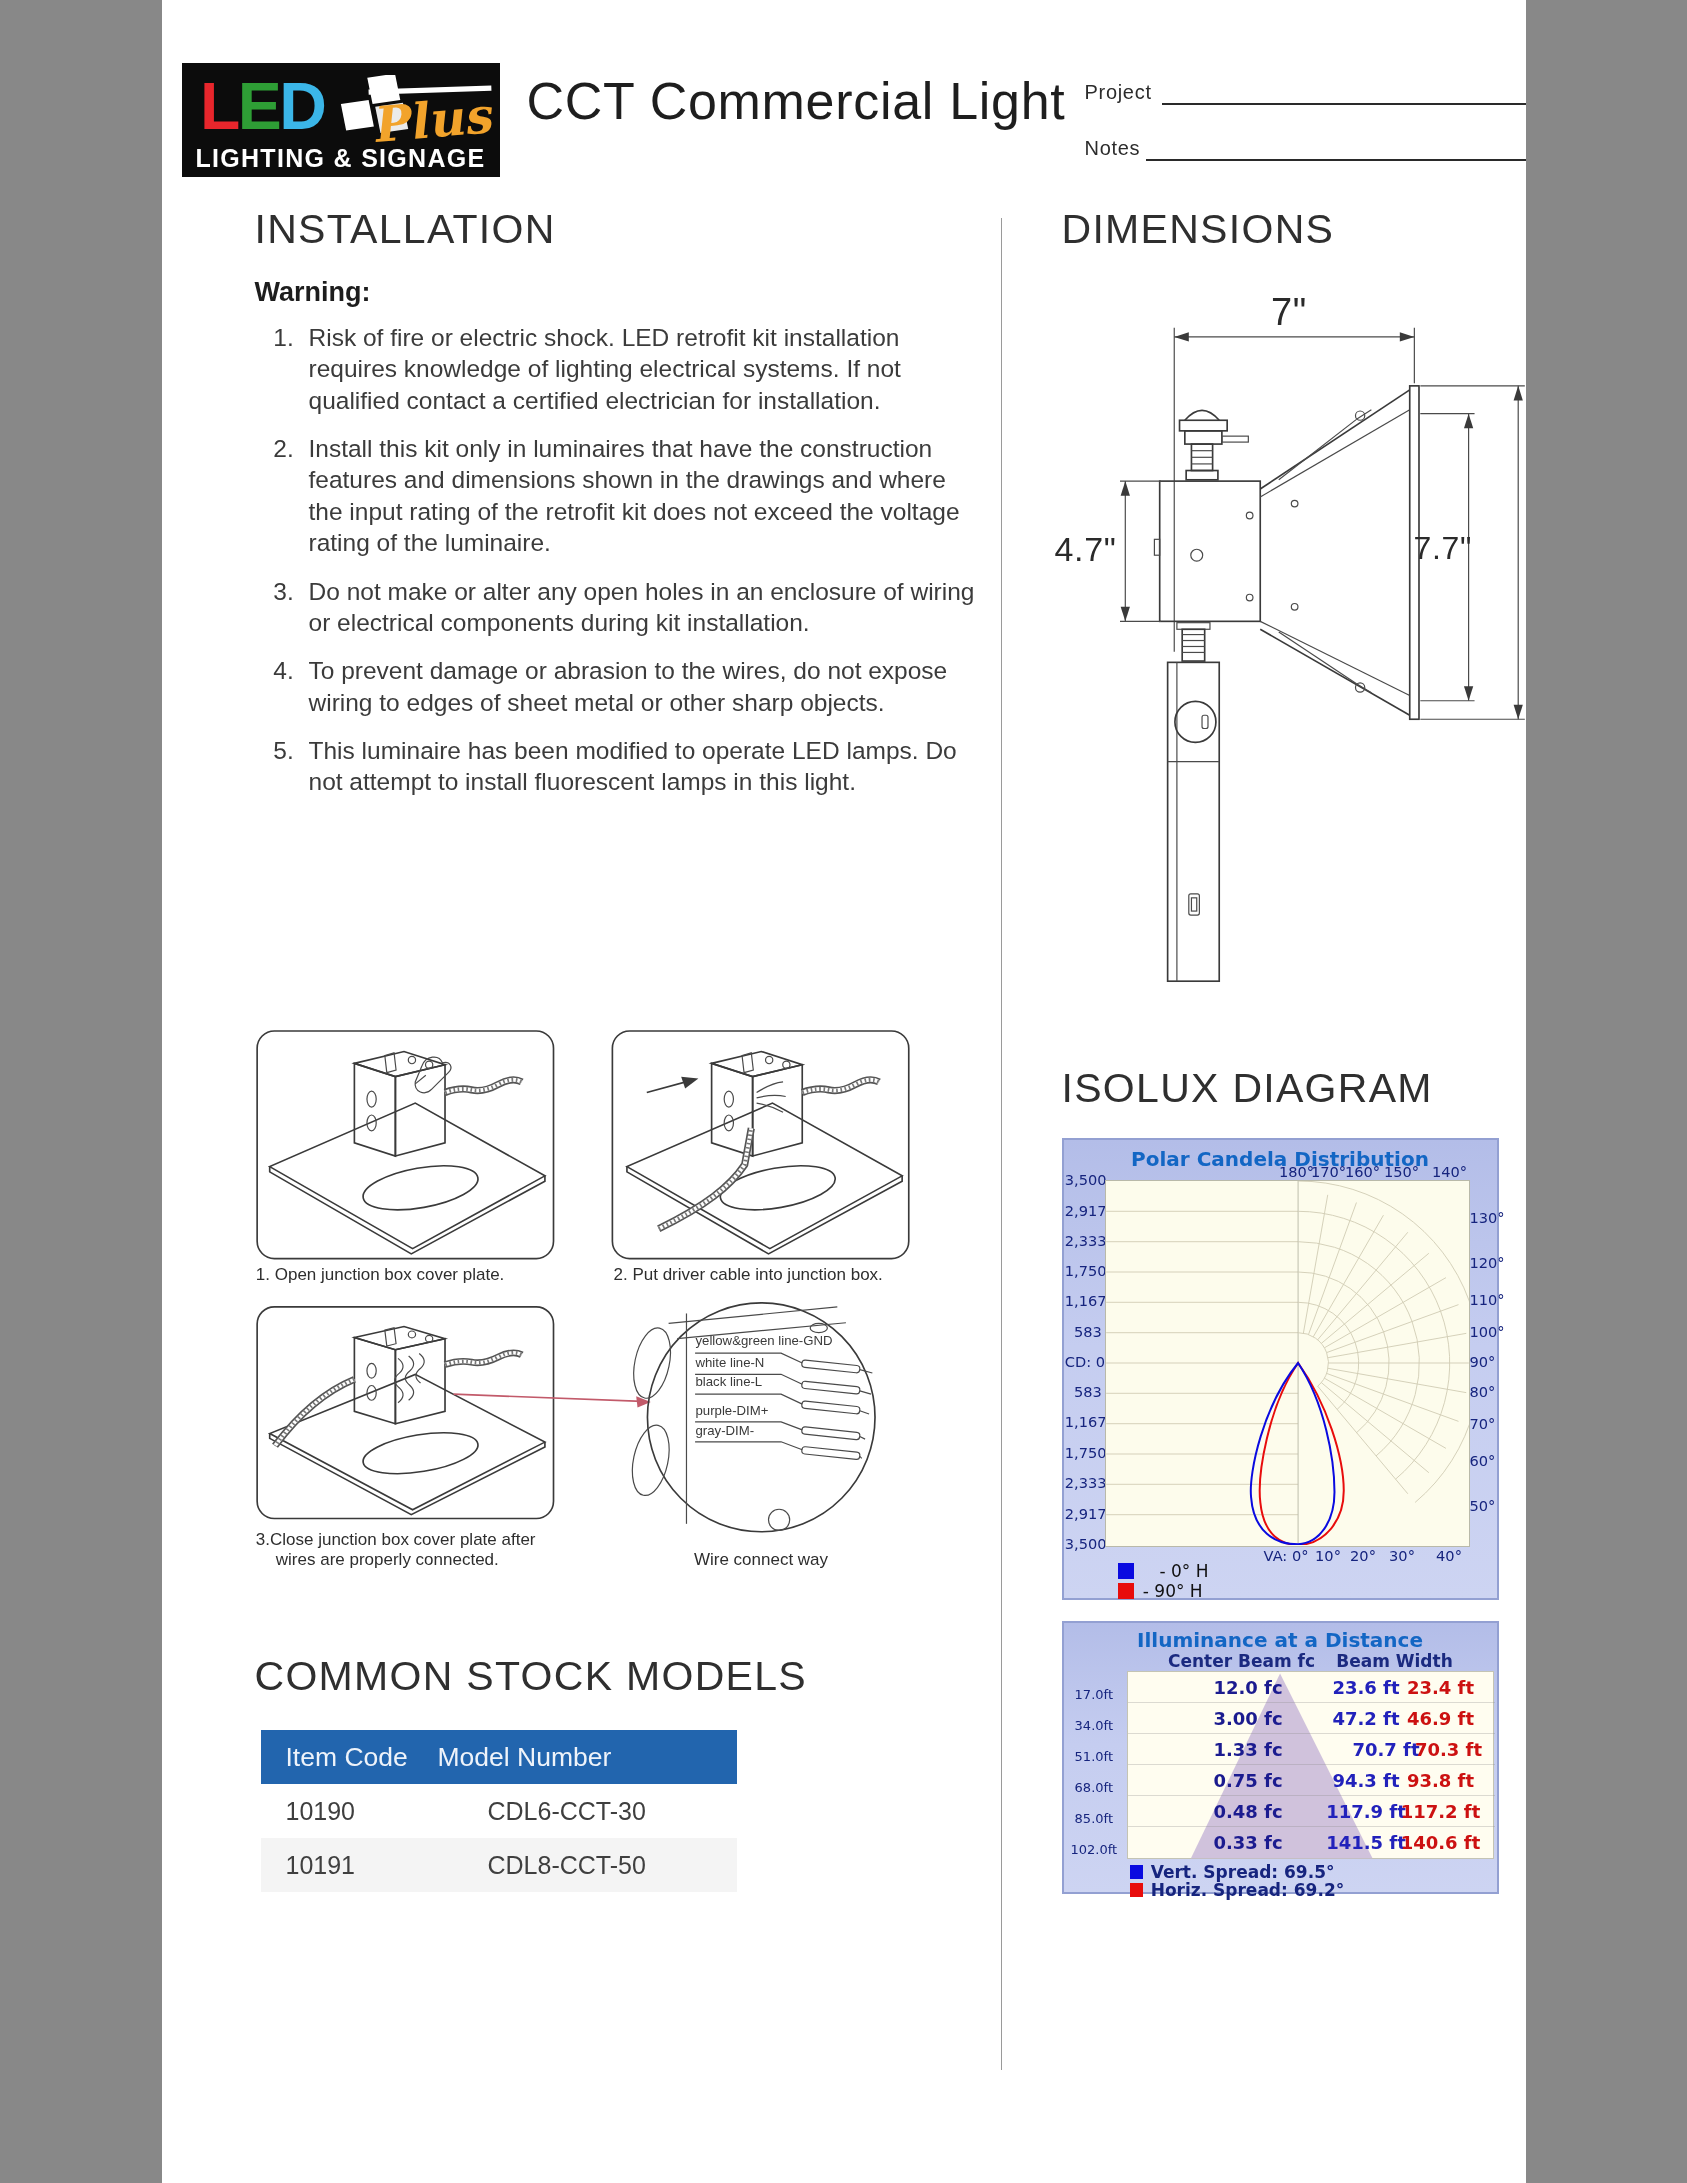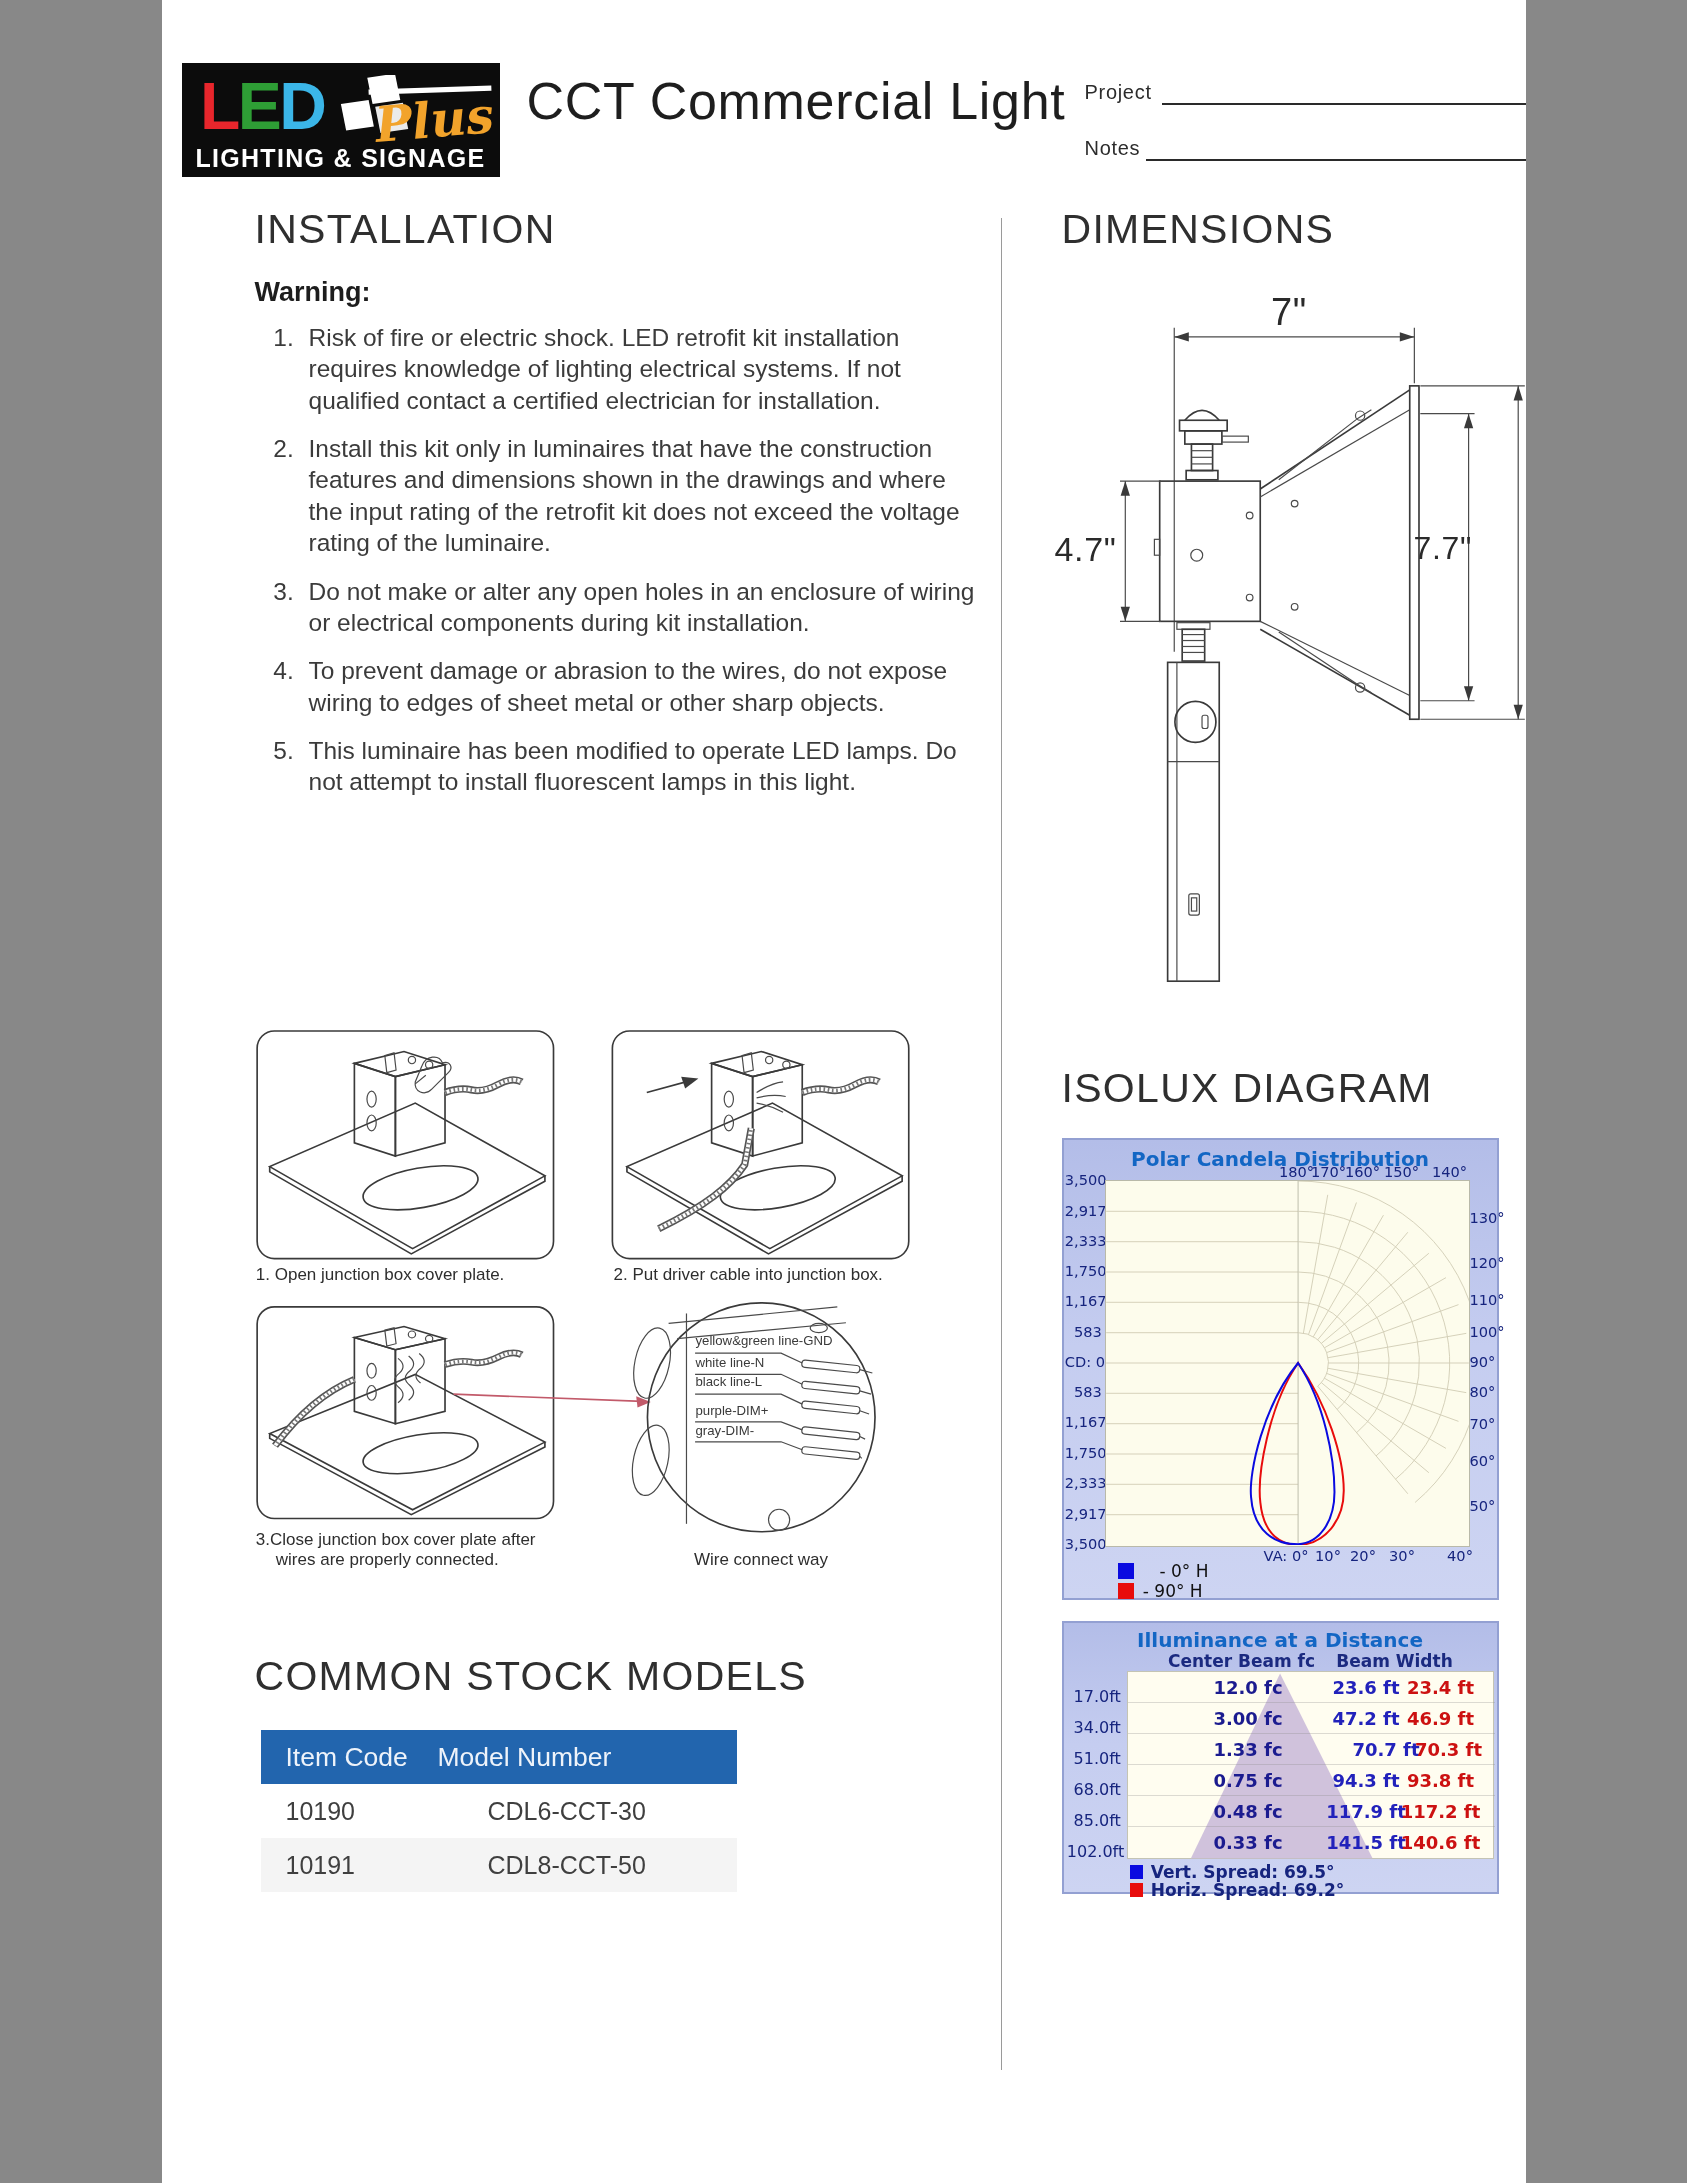--- a/index.html
+++ b/index.html
@@ -33,21 +33,21 @@
   .dim-label { font-size:34px; color:#2a2a2a; letter-spacing:0.7px; }
 
   
   .panel { background:linear-gradient(180deg,#b3bde8 0%,#c5cdf0 45%,#cdd4f2 100%); border:2px solid #93a0d2; }
   .panel-title { width:100%; text-align:center; font-weight:bold; font-size:20px; color:#1366c4; font-family:"DejaVu Sans", sans-serif; }
   .ptick { font-size:14.6px; color:#16247e; font-family:"DejaVu Sans", sans-serif; white-space:nowrap; }
   .plot { background:#fdfcec; border:1.3px solid #b9b9a9; }
   .legend-sq { width:16px; height:16px; display:inline-block; }
   .legend-txt { font-size:17px; color:#101010; font-family:"DejaVu Sans", sans-serif; }
   .illum-head { font-size:17px; font-weight:bold; color:#1b2a80; font-family:"DejaVu Sans", sans-serif; text-align:center; }
-  .illum-dist { font-size:16px; color:#16247e; font-family:"DejaVu Sans", sans-serif; text-align:right; }
+  .illum-dist { font-size:13px; color:#16247e; font-family:"DejaVu Sans", sans-serif; text-align:center; }
   .illum-row { position:absolute; left:0; width:367px; height:31px; border-bottom:1.3px solid rgba(140,140,140,.30); }
   .cell { position:absolute; font-family:"DejaVu Sans", sans-serif; font-weight:bold; font-size:18px; text-align:center; top:5.3px; }
   .cell-fc { color:#1b1b8f; } .cell-bv { color:#2222bb; } .cell-bh { color:#cc1111; }
   .ilegend { font-size:17px; font-weight:bold; color:#16247e; font-family:"DejaVu Sans", sans-serif; }
 
   
   .stock-table { left:99px; top:1730px; width:476px; font-size:25px; }
   .st-head { display:flex; background:#2265ae; color:#eef3fa; height:54px; align-items:center; font-size:26.5px; }
   .st-row { display:flex; height:54px; align-items:center; color:#3f3f3f; }
   .st-row.alt { background:#f4f4f4; }
@@ -333,21 +333,21 @@
     <div class="abs ptick" style="left:406px;top:213px;">90°</div>
     <div class="abs ptick" style="left:406px;top:243px;">80°</div>
     <div class="abs ptick" style="left:406px;top:275px;">70°</div>
     <div class="abs ptick" style="left:406px;top:312px;">60°</div>
     <div class="abs ptick" style="left:406px;top:357px;">50°</div>
 
     <div class="abs ptick" style="left:179px;top:407px;width:66px;text-align:right;">VA: 0°</div>
     <div class="abs ptick" style="left:248px;top:407px;width:33px;text-align:center;">10°</div>
     <div class="abs ptick" style="left:283px;top:407px;width:33px;text-align:center;">20°</div>
     <div class="abs ptick" style="left:322px;top:407px;width:33px;text-align:center;">30°</div>
-    <div class="abs ptick" style="left:380px;top:407px;width:33px;text-align:center;">40°</div>
+    <div class="abs ptick" style="left:369px;top:407px;width:33px;text-align:center;">40°</div>
 
     <div class="abs plot" style="left:41px;top:40px;width:365px;height:367px;">
       <svg width="363" height="364" viewBox="0 0 548 550">
         <g stroke="#d2cdb6" stroke-width="1.4" fill="none">
           <line x1="0" y1="45.8" x2="290" y2="45.8"></line>
             <line x1="0" y1="91.7" x2="290" y2="91.7"></line>
             <line x1="0" y1="137.5" x2="290" y2="137.5"></line>
             <line x1="0" y1="183.3" x2="290" y2="183.3"></line>
             <line x1="0" y1="229.2" x2="290" y2="229.2"></line>
             <line x1="0" y1="275" x2="290" y2="275"></line>

